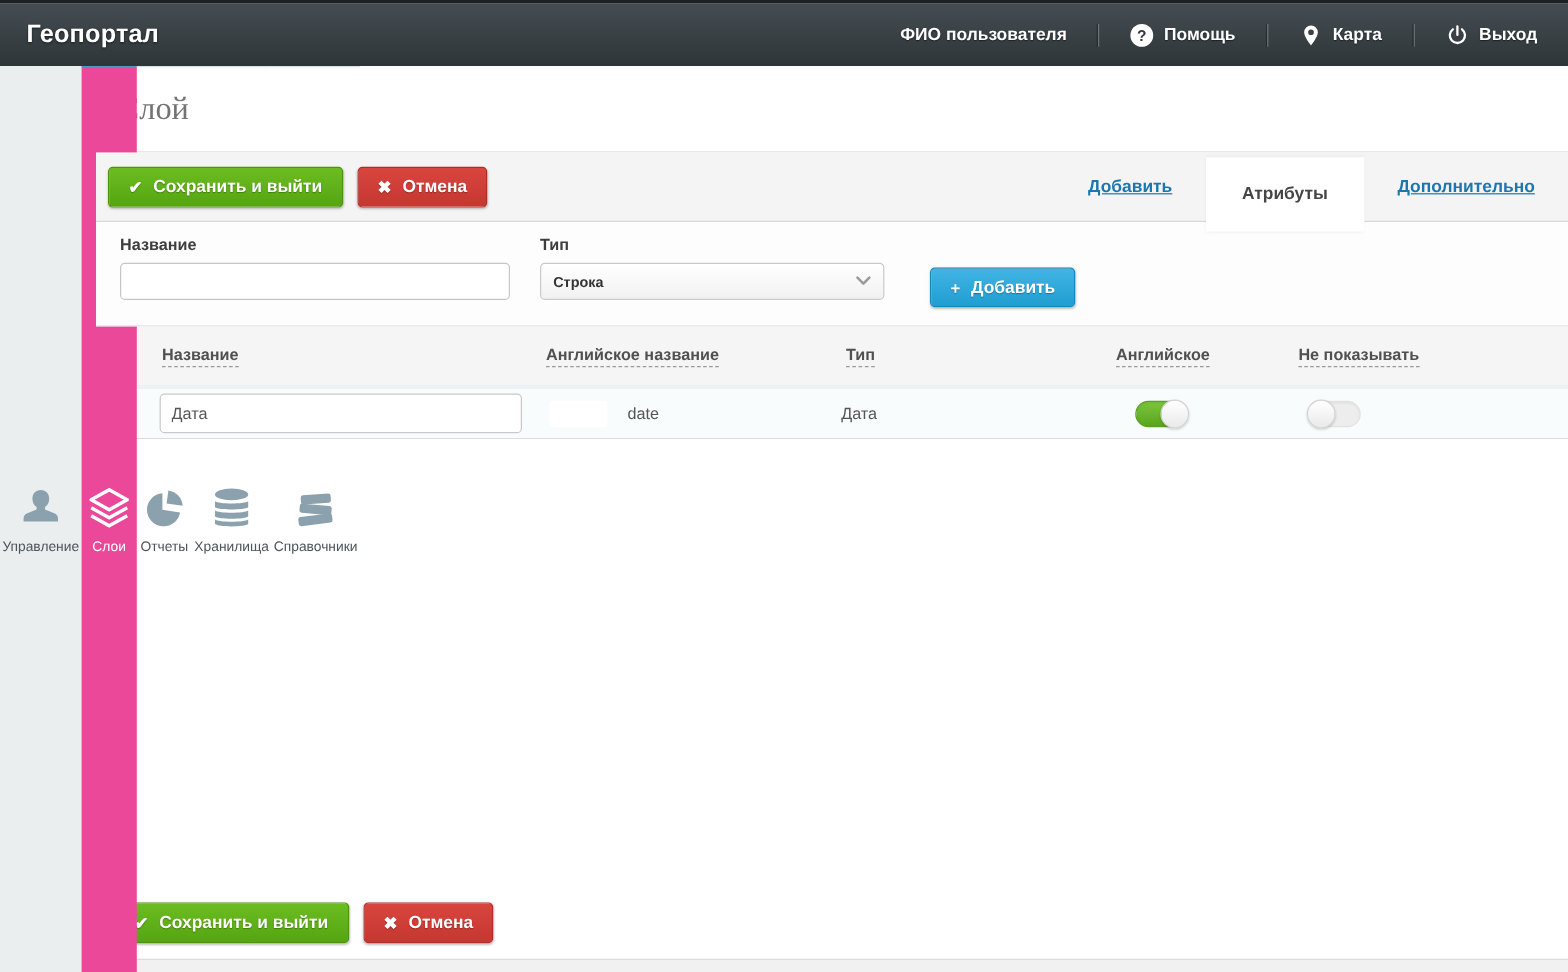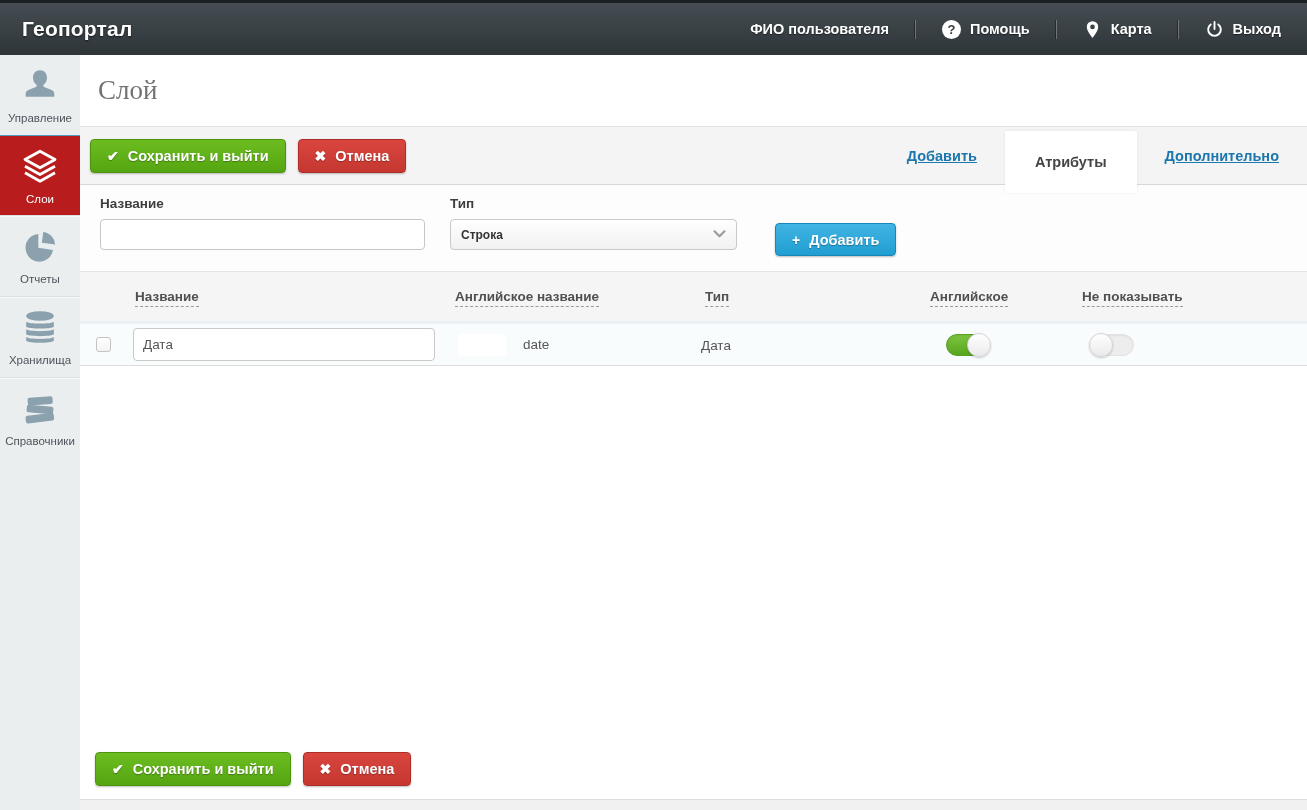--- a/index.html
+++ b/index.html
@@ -30,29 +30,29 @@
     width:19px; height:19px; border-radius:50%; background:#fff; color:#343b40;
     display:flex; align-items:center; justify-content:center;
     font-size:13px; font-weight:bold; text-shadow:none;
   }
   .nav-svg { width:19px; height:19px; display:block; }
 
   
   .body { flex:1; display:flex; min-height:0; }
 
   
-  .sidebar { width:80px; flex:0 0 80px; background:#ebeeef; display:flex; flex-direction:column; }
+  .sidebar { width:80px; flex:0 0 80px; background:#ebeeef; display:flex; flex-direction:row; }
   .side-item {
     display:flex; flex-direction:column; align-items:center; justify-content:center;
     padding:11px 2px 10px; cursor:pointer; color:#8ba1ad; position:relative;
   }
   .side-item + .side-item { border-top:1px solid #dce1e3; box-shadow:inset 0 1px 0 #f8fafa; }
   .side-item .side-svg { width:42px; height:40px; display:block; margin-bottom:6px; }
   .side-label { font-size:11.5px; color:#4c555b; text-align:center; line-height:1.1; }
-  .side-item.active { background:#b91c1c; color:#fff; border-top-color:#5299c0; box-shadow:none; }
+  .side-item.active { background:#ec4899; color:#fff; border-top-color:#5299c0; box-shadow:none; }
   .side-item.active .side-label { color:#fff; }
   .side-item.active + .side-item { border-top-color:#dce1e3; }
 
   
   .main { flex:1; display:flex; flex-direction:column; min-width:0; background:#fff; }
 
   .title-section { height:72px; flex:0 0 72px; display:flex; align-items:center; padding:0 18px; border-bottom:1px solid #e2e2e2; background:#fff; }
   .page-title { font-size:27px; color:#737373; font-weight:normal;font-family:Liberation Serif, serif; }
 
   

